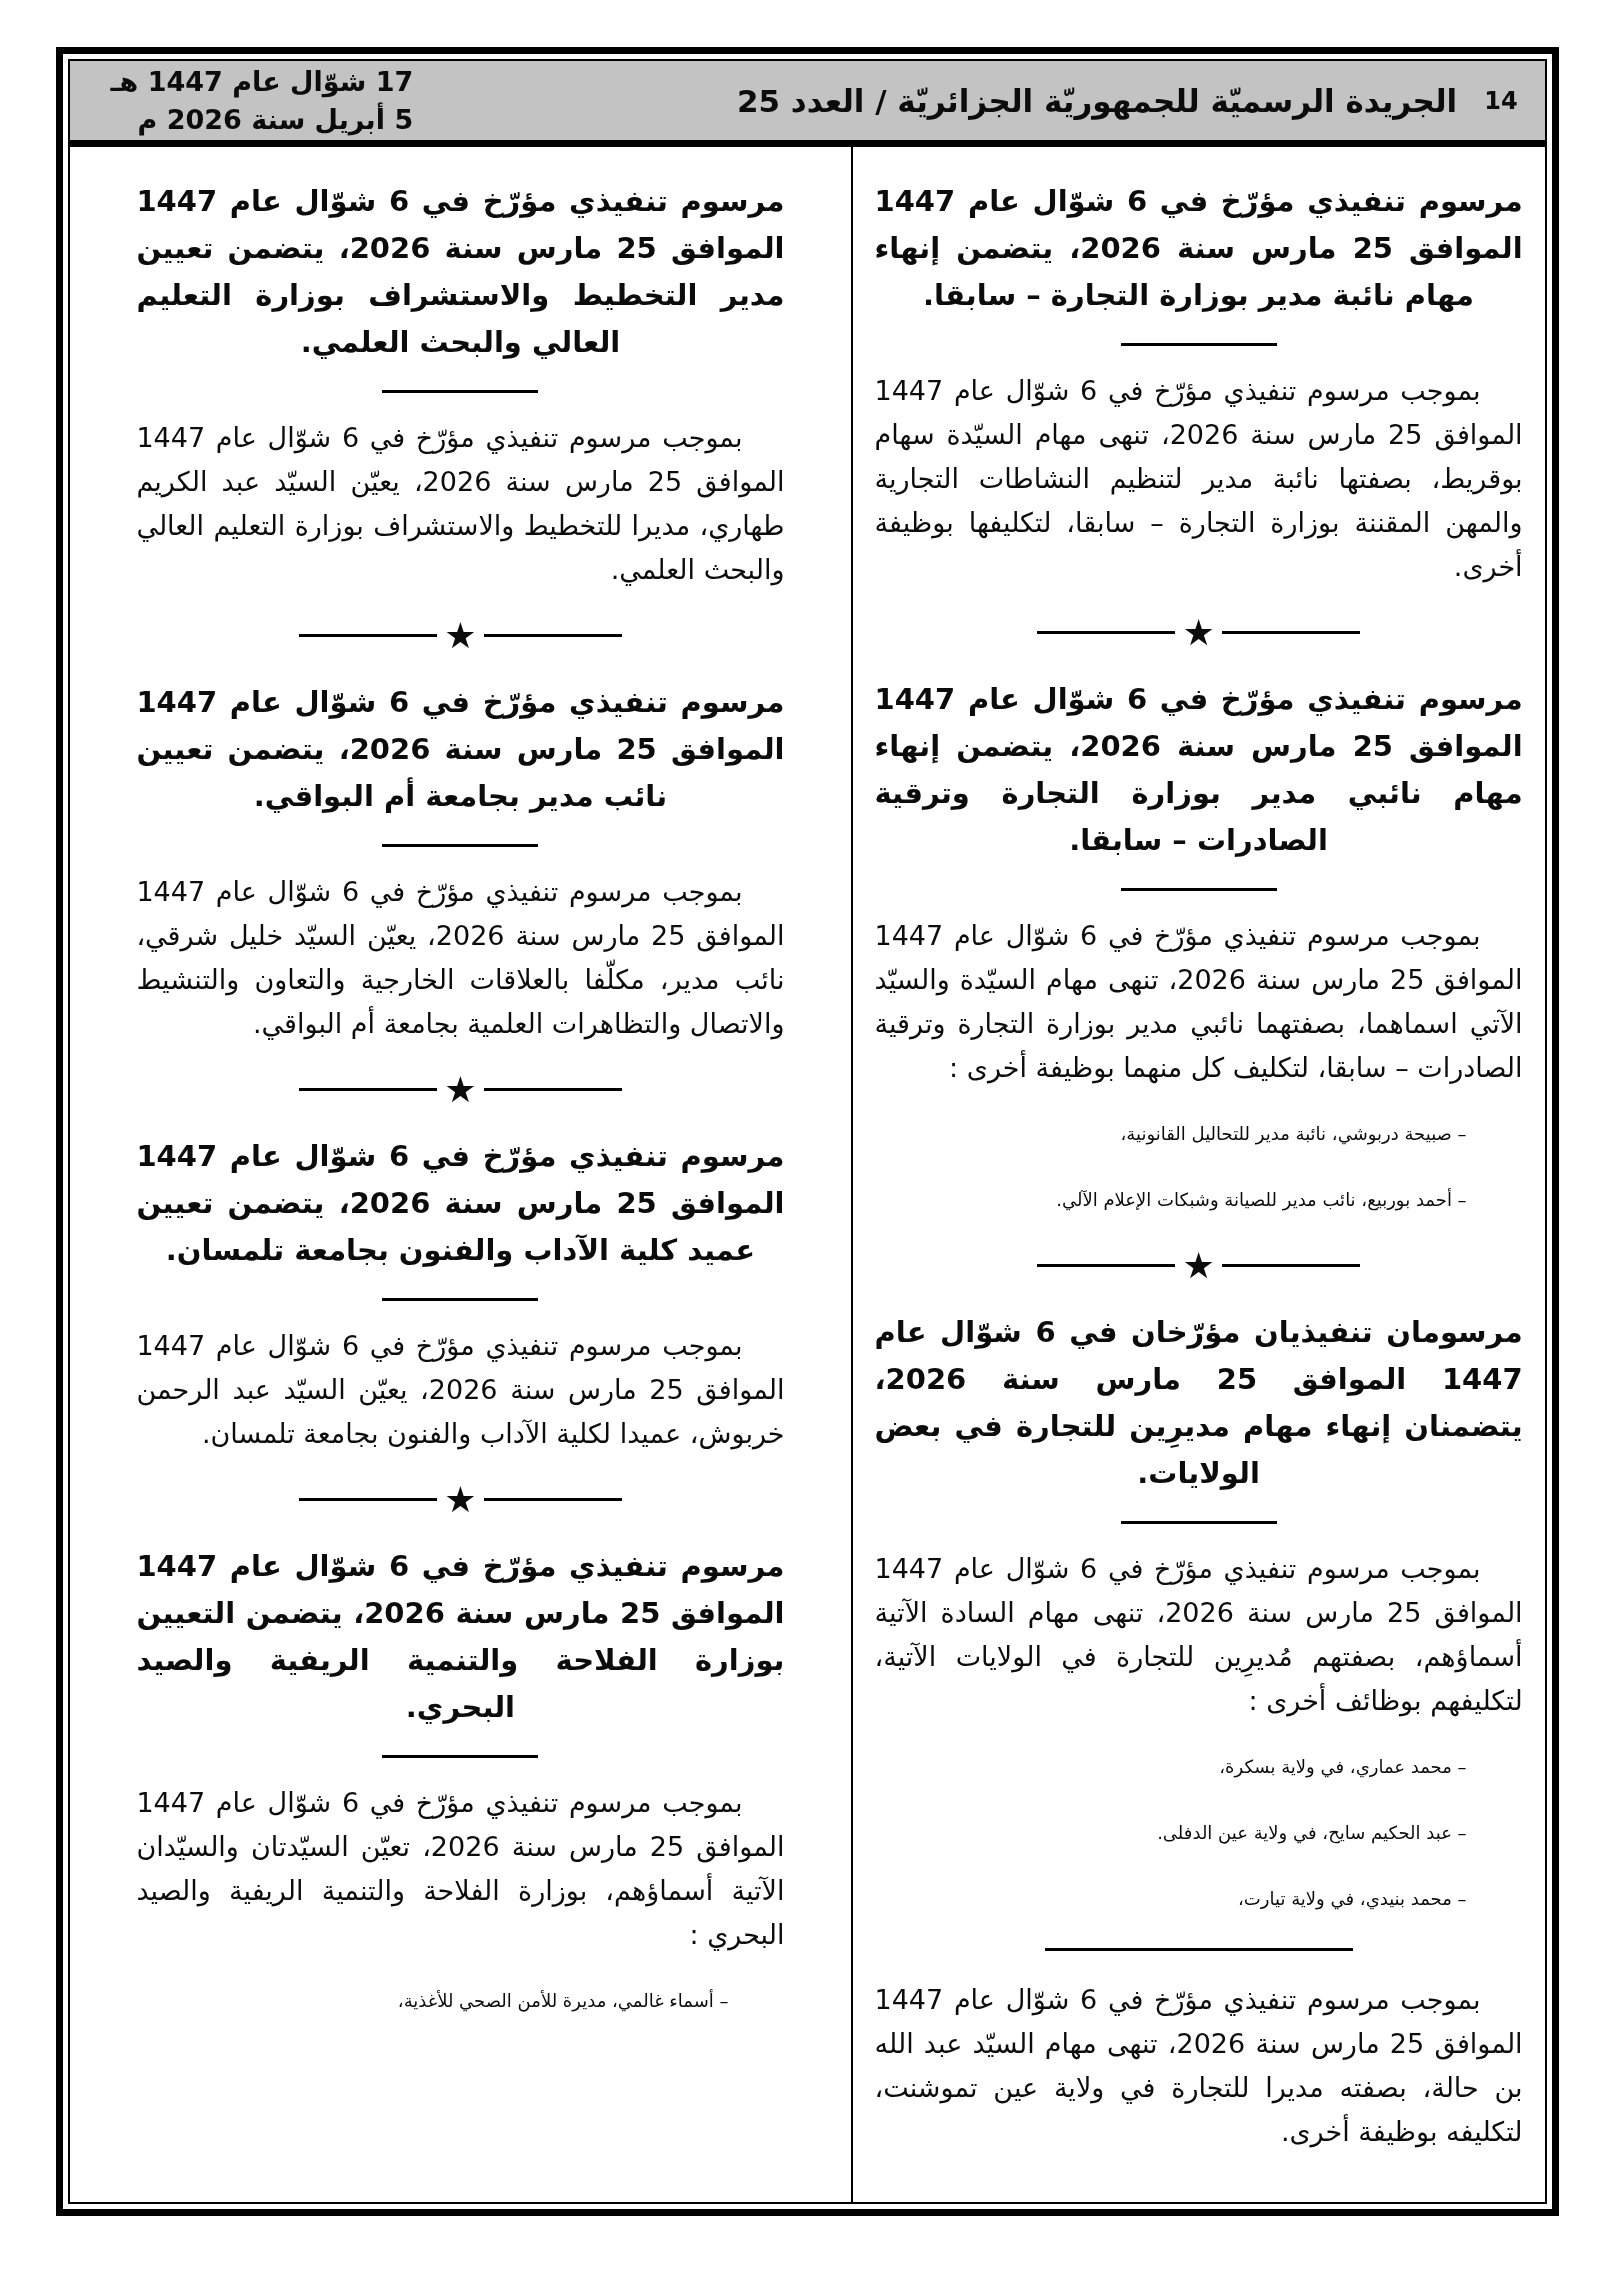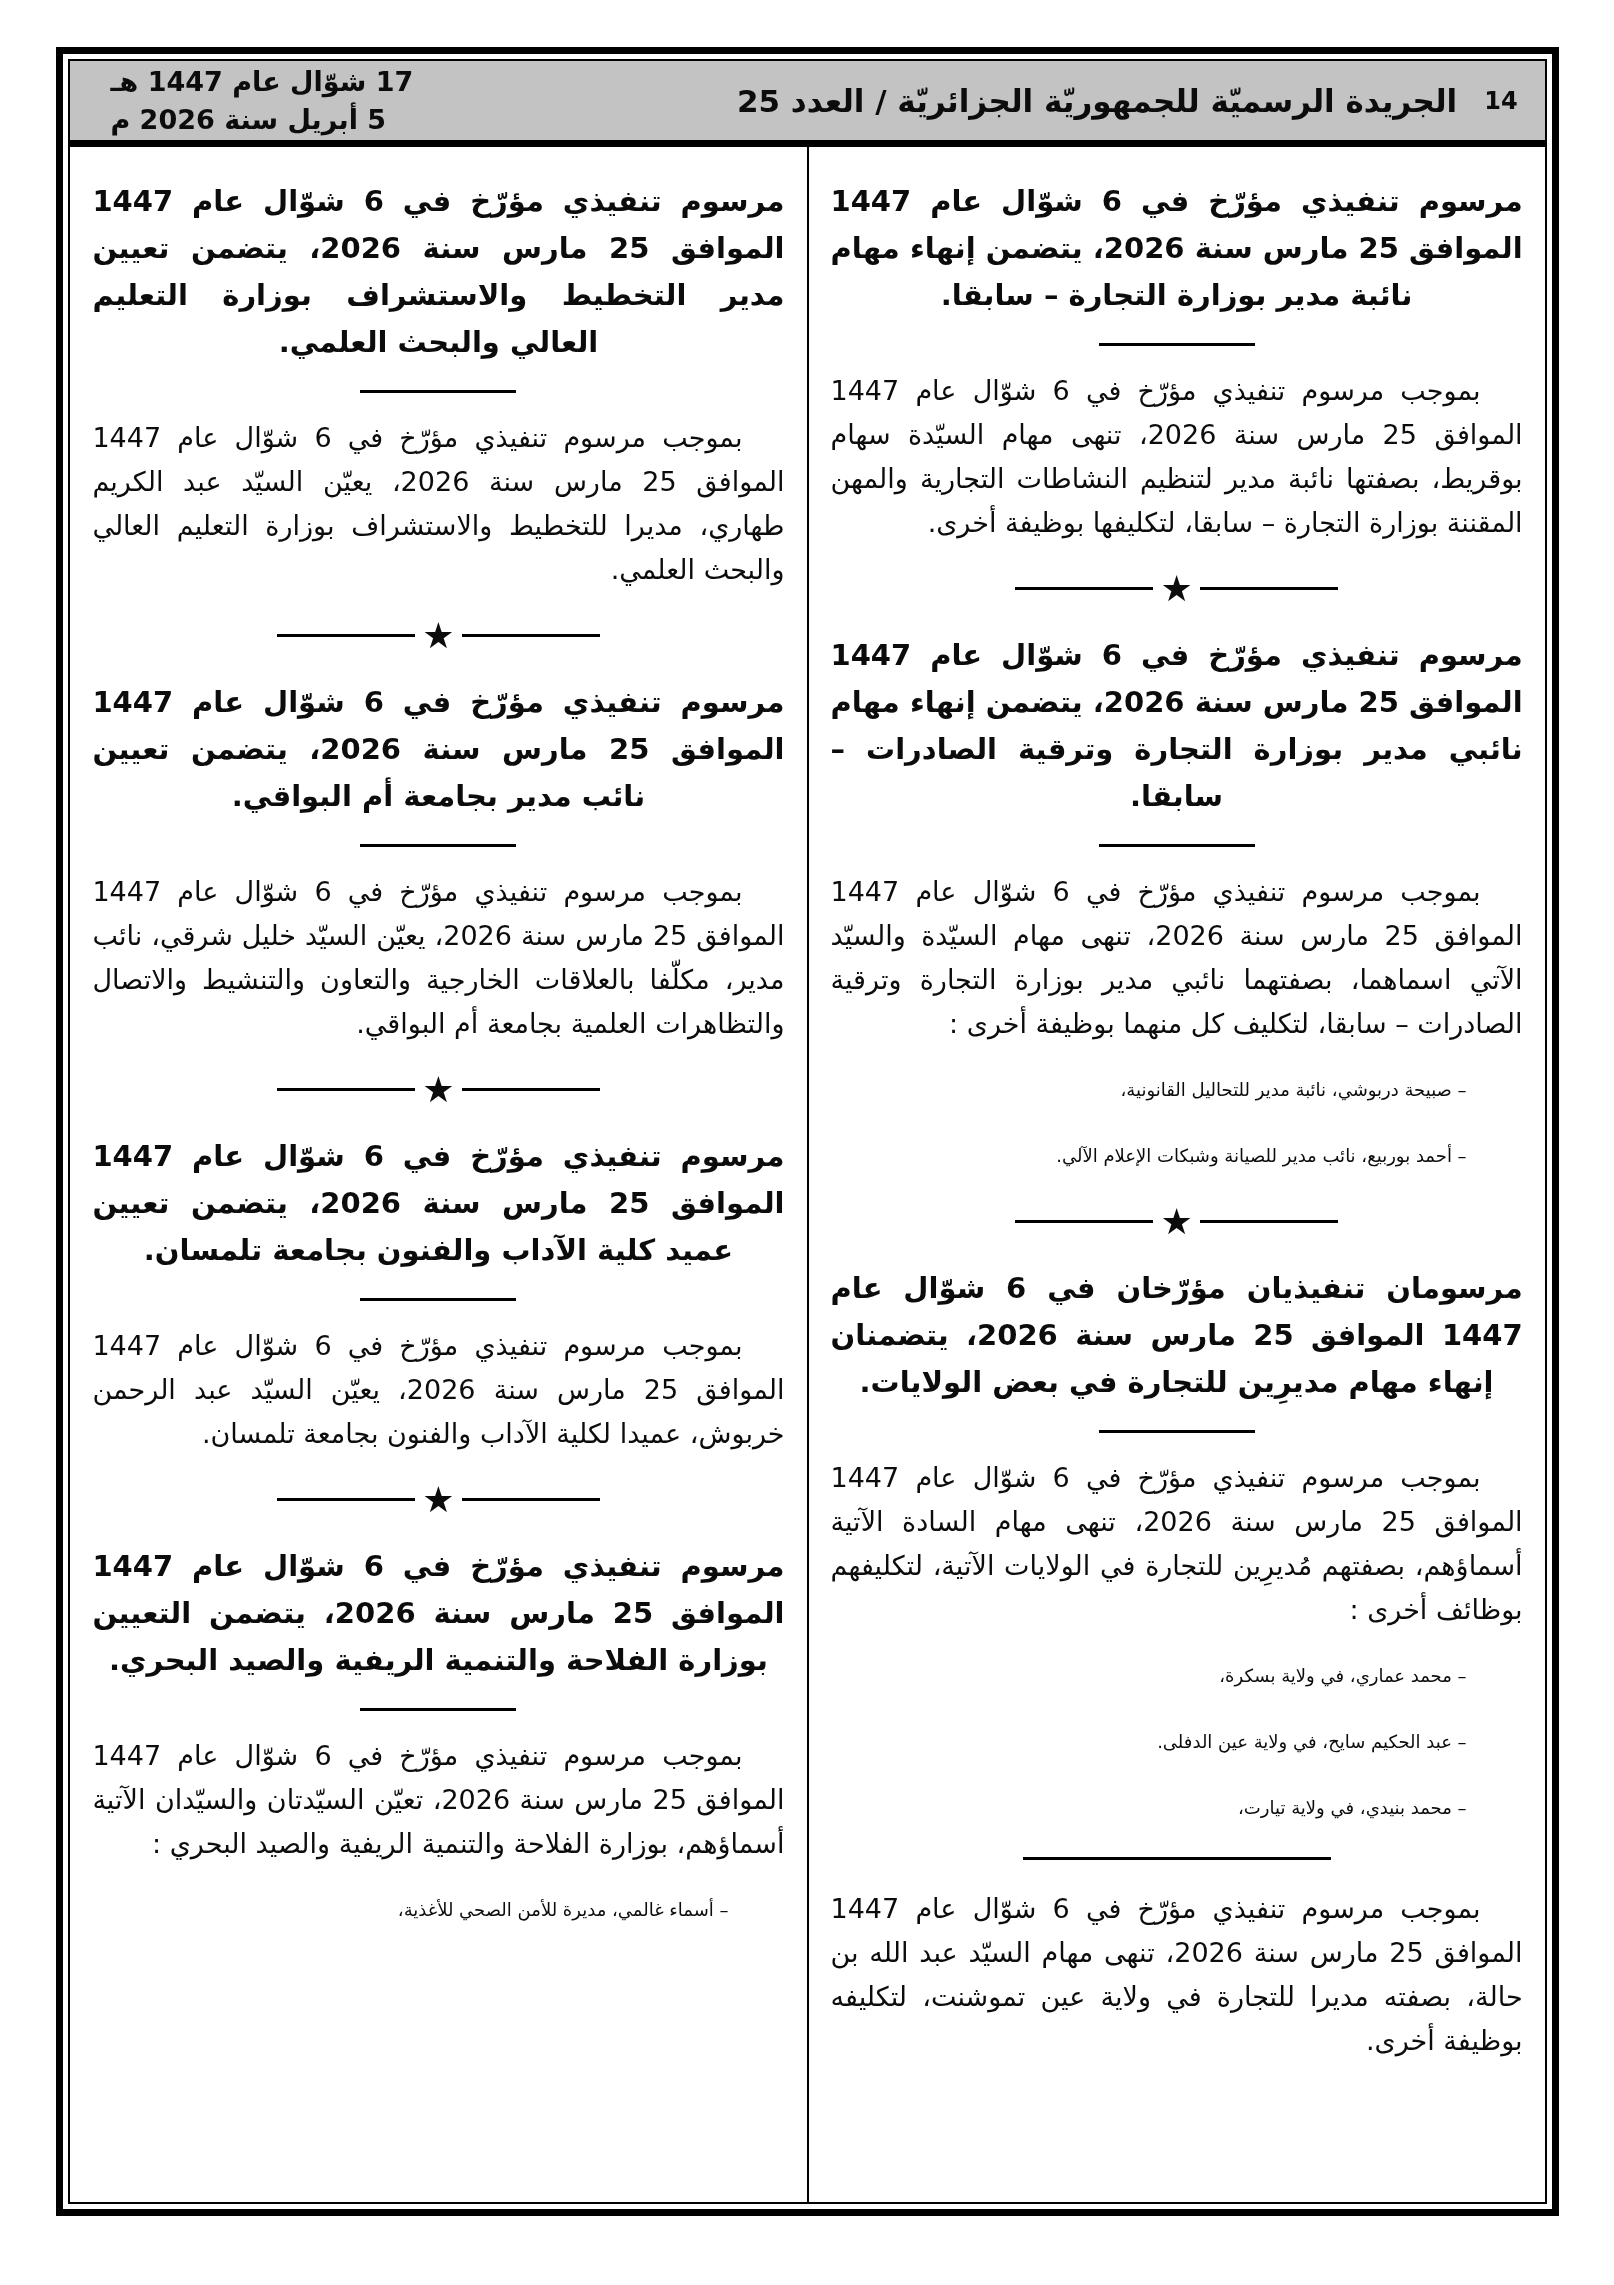--- a/index.html
+++ b/index.html
@@ -26,23 +26,23 @@
   }
   .header {
     flex: none; height: 86px;
     background: #c3c3c3;
     border-bottom: 7.2px solid #000;
     display: flex; align-items: center;
     direction: rtl;
   }
   .hdr-page { flex: none; padding: 0 27px; font-weight: bold; font-size: 24px; }
   .hdr-title { flex: 1; font-weight: bold; font-size: 31px; }
-  .hdr-dates { flex: none; padding: 0 40px; text-align: left; font-weight: bold; font-size: 27px; line-height: 38px; }
+  .hdr-dates { flex: none; padding: 0 40px; text-align: right; font-weight: bold; font-size: 27px; line-height: 38px; }
   .cols { flex: 1; display: flex; direction: rtl; overflow: hidden; }
-  .col { flex: 1; padding: 31px 22px 22px 22px; }
+  .col { flex: 1; padding: 31px 22px 22px 22px; margin-left: 44px; }
   .col-right { border-left: 2.7px solid #000; }
   .title {
     font-size: 29px; font-weight: bold; line-height: 47px;
     text-align: justify; text-align-last: center;
   }
   .para {
     font-size: 27px; line-height: 44px;
     text-align: justify; text-indent: 42px;
   }
   .item {

